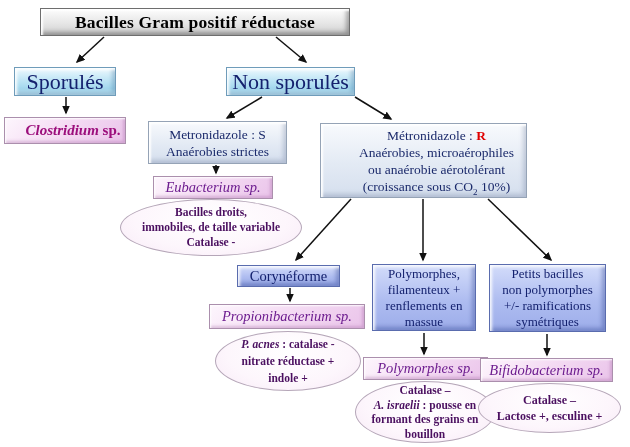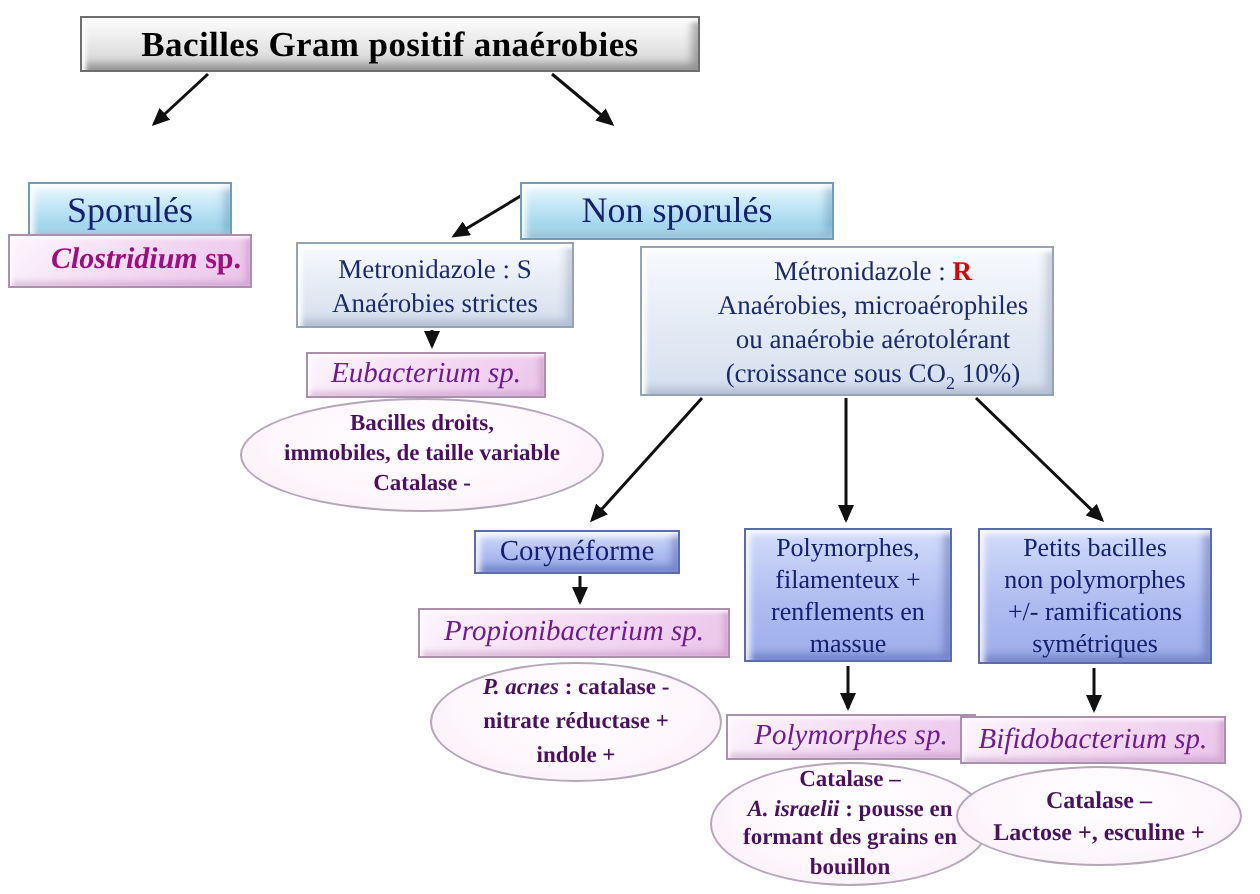--- a/index.html
+++ b/index.html
@@ -16,21 +16,21 @@
   .title-box{
     background:linear-gradient(180deg,#fdfdfd 0%,#e6e6e6 55%,#cfcfcf 100%);
     border:1px solid #6e6e6e;
     box-shadow:inset 2px 2px 2px rgba(255,255,255,.95), inset -3px -3px 4px rgba(0,0,0,.30);
     color:#000;font-weight:bold;font-size:17.5px;letter-spacing:.2px;
   }
   .blue-box{
     background:linear-gradient(180deg,#eef9fe 0%,#bfe5f5 45%,#a3d8ee 75%,#c8e9f6 100%);
     border:1px solid #6f9cba;
     box-shadow:inset 2px 2px 3px rgba(255,255,255,.95), inset -3px -3px 4px rgba(60,110,150,.35);
-    color:#14216e;font-size:18px;margin-top:24px;
+    color:#14216e;font-size:22px;
   }
   .steel-box{
     background:linear-gradient(180deg,#f8fafd 0%,#e3eaf4 55%,#d5dfee 100%);
     border:1px solid #95a3b6;
     box-shadow:inset 2px 2px 2px rgba(255,255,255,.95), inset -3px -3px 4px rgba(90,105,140,.28);
     color:#1b2a6b;font-size:13.5px;line-height:17px;
   }
   .peri-box{
     background:linear-gradient(180deg,#d3dcfa 0%,#aebcf0 55%,#9dadea 100%);
     border:1px solid #5a6cae;
@@ -49,21 +49,21 @@
     background:radial-gradient(ellipse at 50% 35%,#ffffff 0%,#fdf6fc 60%,#f7e9f6 100%);
     border:1.5px solid #b5a6b8;border-radius:50%;
     color:#4b1060;font-weight:bold;font-size:11.5px;line-height:15px;
   }
   .oval .it{font-style:italic;}
   .red{color:#e00000;font-weight:bold;}
   sub{font-size:9px;line-height:0;}
   
   #n-title       {left:40px;  top:8px;   width:310px; height:28px;}
   #n-sporules    {left:14px;  top:67px;  width:102px; height:29px;}
-  #n-nonsporules {left:260px; top:67px;  width:157px; height:29px;}
+  #n-nonsporules {left:226px; top:67px;  width:129px; height:29px;}
   #n-clostridium {left:4px;   top:117px; width:122px; height:27px;padding-left:16px;}
   #n-metros      {left:148px; top:121px; width:139px; height:43px;}
   #n-metror      {left:320px; top:123px; width:207px; height:75px;padding-left:26px;}
   #n-eubacterium {left:153px; top:176px; width:120px; height:23px;}
   #n-oval1       {left:120px; top:199px; width:182px; height:57px;}
   #n-coryneforme {left:237px; top:265px; width:103px; height:22px; font-size:14.5px;}
   #n-polymorphes {left:372px; top:264px; width:104px; height:67px;}
   #n-petits      {left:489px; top:264px; width:117px; height:68px;}
   #n-propioni    {left:209px; top:304px; width:156px; height:25px;}
   #n-oval2       {left:215px; top:331px; width:146px; height:60px; line-height:17px;}
@@ -91,21 +91,21 @@
     <line x1="216" y1="165" x2="216" y2="173" stroke="#111" stroke-width="1.5" marker-end="url(#ah)"></line>
     <line x1="351" y1="199" x2="296" y2="260" stroke="#111" stroke-width="1.5" marker-end="url(#ah)"></line>
     <line x1="423" y1="199" x2="423" y2="260" stroke="#111" stroke-width="1.5" marker-end="url(#ah)"></line>
     <line x1="488" y1="199" x2="551" y2="260" stroke="#111" stroke-width="1.5" marker-end="url(#ah)"></line>
     <line x1="290" y1="288" x2="290" y2="301" stroke="#111" stroke-width="1.5" marker-end="url(#ah)"></line>
     <line x1="424" y1="333" x2="424" y2="354" stroke="#111" stroke-width="1.5" marker-end="url(#ah)"></line>
     <line x1="547" y1="334" x2="547" y2="355" stroke="#111" stroke-width="1.5" marker-end="url(#ah)"></line>
   </svg>
 
   <div id="n-title" class="box title-box">
-    <span>Bacilles Gram positif anaérobies</span>
+    <span>Bacilles Gram positif réductase</span>
   </div>
 
   <div id="n-sporules" class="box blue-box">
     <span>Sporulés</span>
   </div>
 
   <div id="n-nonsporules" class="box blue-box">
     <span>Non sporulés</span>
   </div>
 

